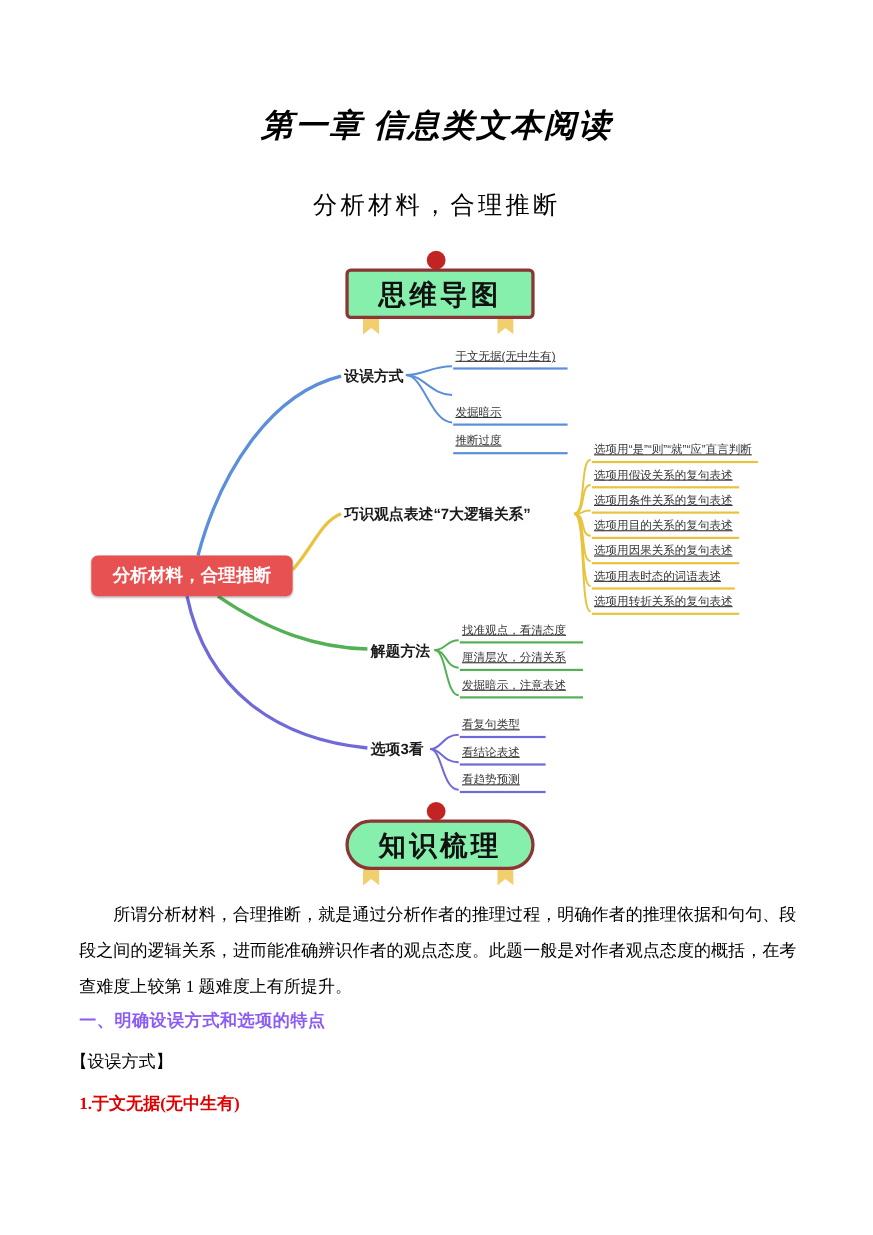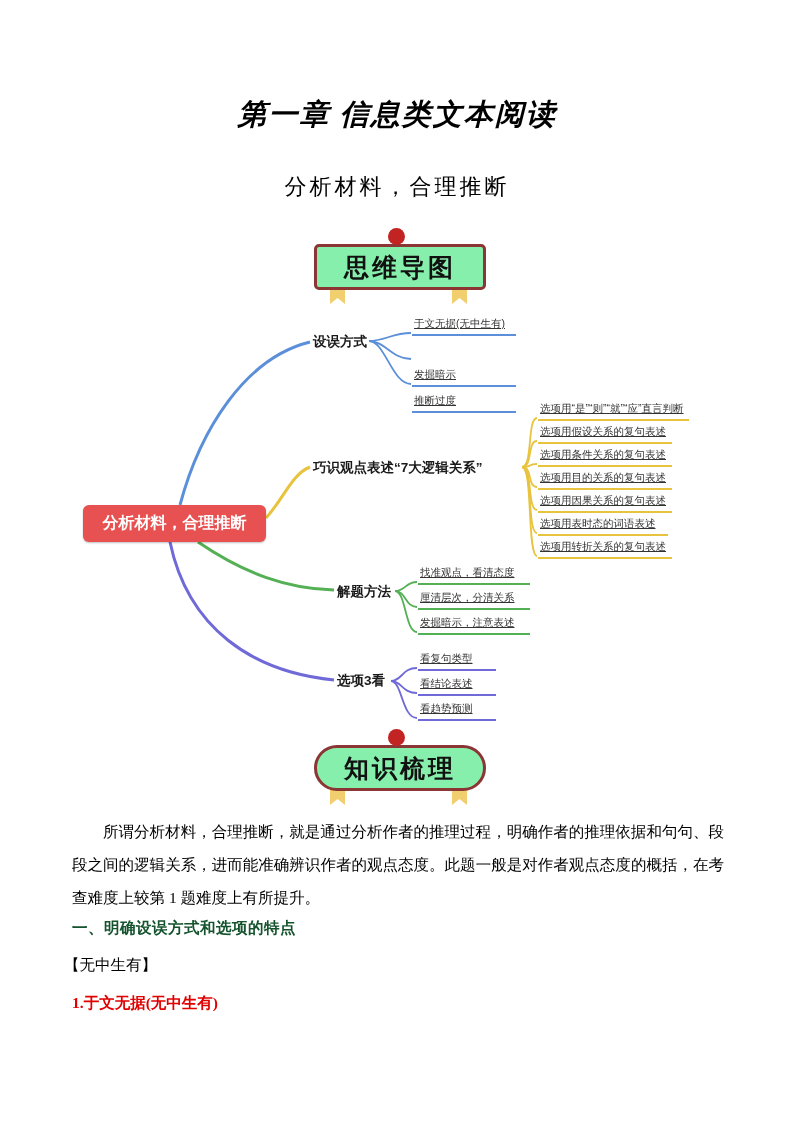--- a/index.html
+++ b/index.html
@@ -54,21 +54,21 @@
   .leaf.green  { border-bottom-color:#54b054; }
   .leaf.purple { border-bottom-color:#6f6ad8; }
   
   .body-paragraph {
     position:absolute; left:72px; width:652px; top:815px;
     font-size:15.5px; line-height:33px; color:#000;
     text-indent:2em; text-align:justify;
   }
   .heading-red {
     position:absolute; left:72px; top:918px; font-size:15.5px;
-    font-weight:bold; color:#14532d; letter-spacing:0.5px;
+    font-weight:bold; color:#8b5cf6; letter-spacing:0.5px;
   }
   .sub-label {
     position:absolute; left:64px; top:955px; font-size:15.5px; color:#000;
   }
   .point-red {
     position:absolute; left:72px; top:993px; font-size:15.5px;
     font-weight:bold; color:#e00000;
   }
 </style>
 </head>
@@ -138,16 +138,16 @@
   <div class="leaf purple" style="left:418px; top:677px; min-width:70px;">看结论表述</div>
   <div class="leaf purple" style="left:418px; top:702px; min-width:70px;">看趋势预测</div>
 
   <div class="red-dot" style="left:388px; top:729px;"></div>
   <div class="section-box" style="left:314px; top:745px;border-radius:23px;">知识梳理</div>
   <div class="ribbon" style="left:330px; top:784px;"></div>
   <div class="ribbon" style="left:452px; top:784px;"></div>
 
   <div class="body-paragraph">所谓分析材料，合理推断，就是通过分析作者的推理过程，明确作者的推理依据和句句、段段之间的逻辑关系，进而能准确辨识作者的观点态度。此题一般是对作者观点态度的概括，在考查难度上较第 1 题难度上有所提升。</div>
   <div class="heading-red">一、明确设误方式和选项的特点</div>
-  <div class="sub-label">【无中生有】</div>
+  <div class="sub-label">【设误方式】</div>
   <div class="point-red">1.于文无据(无中生有)</div>
 
 </div>
 
 </body></html>

